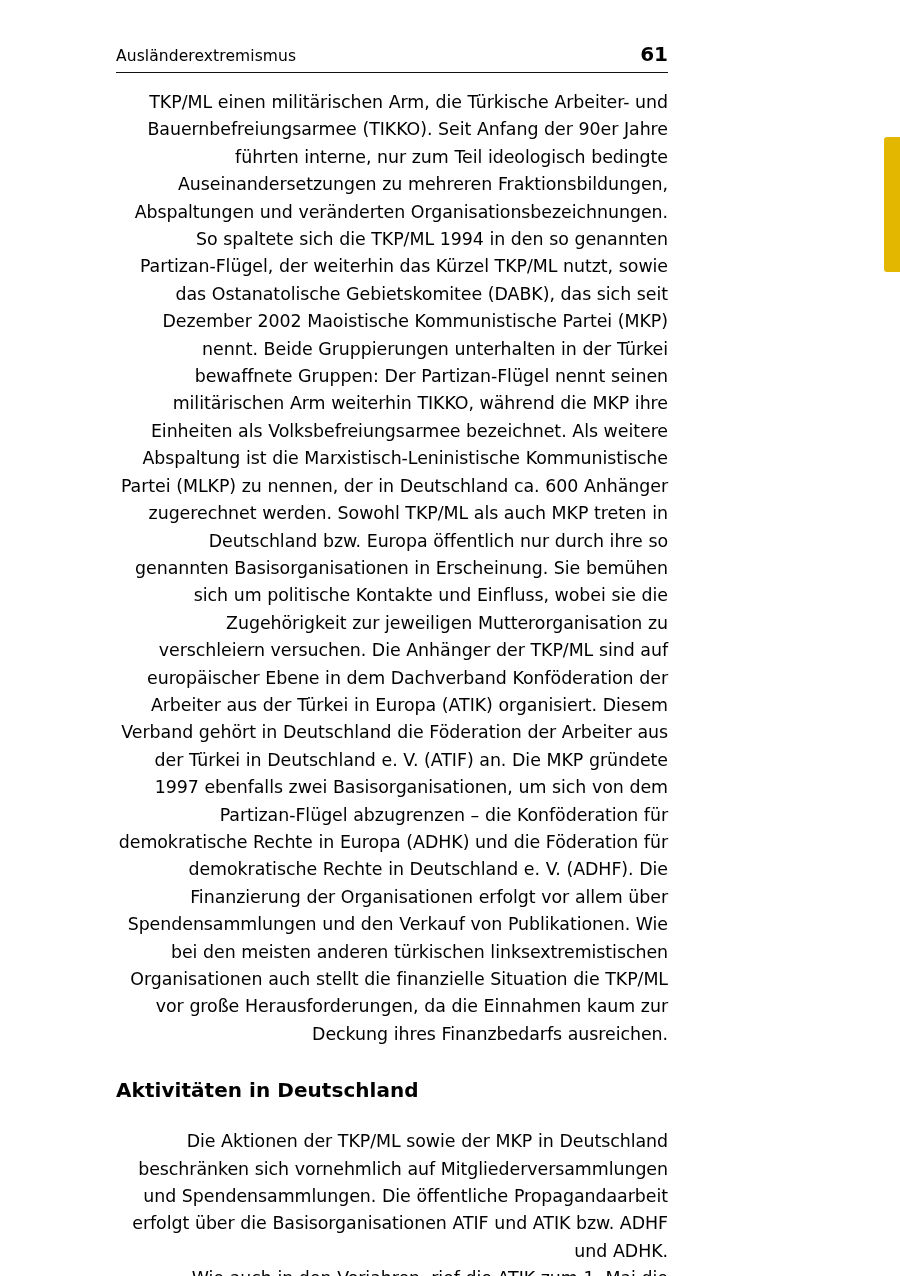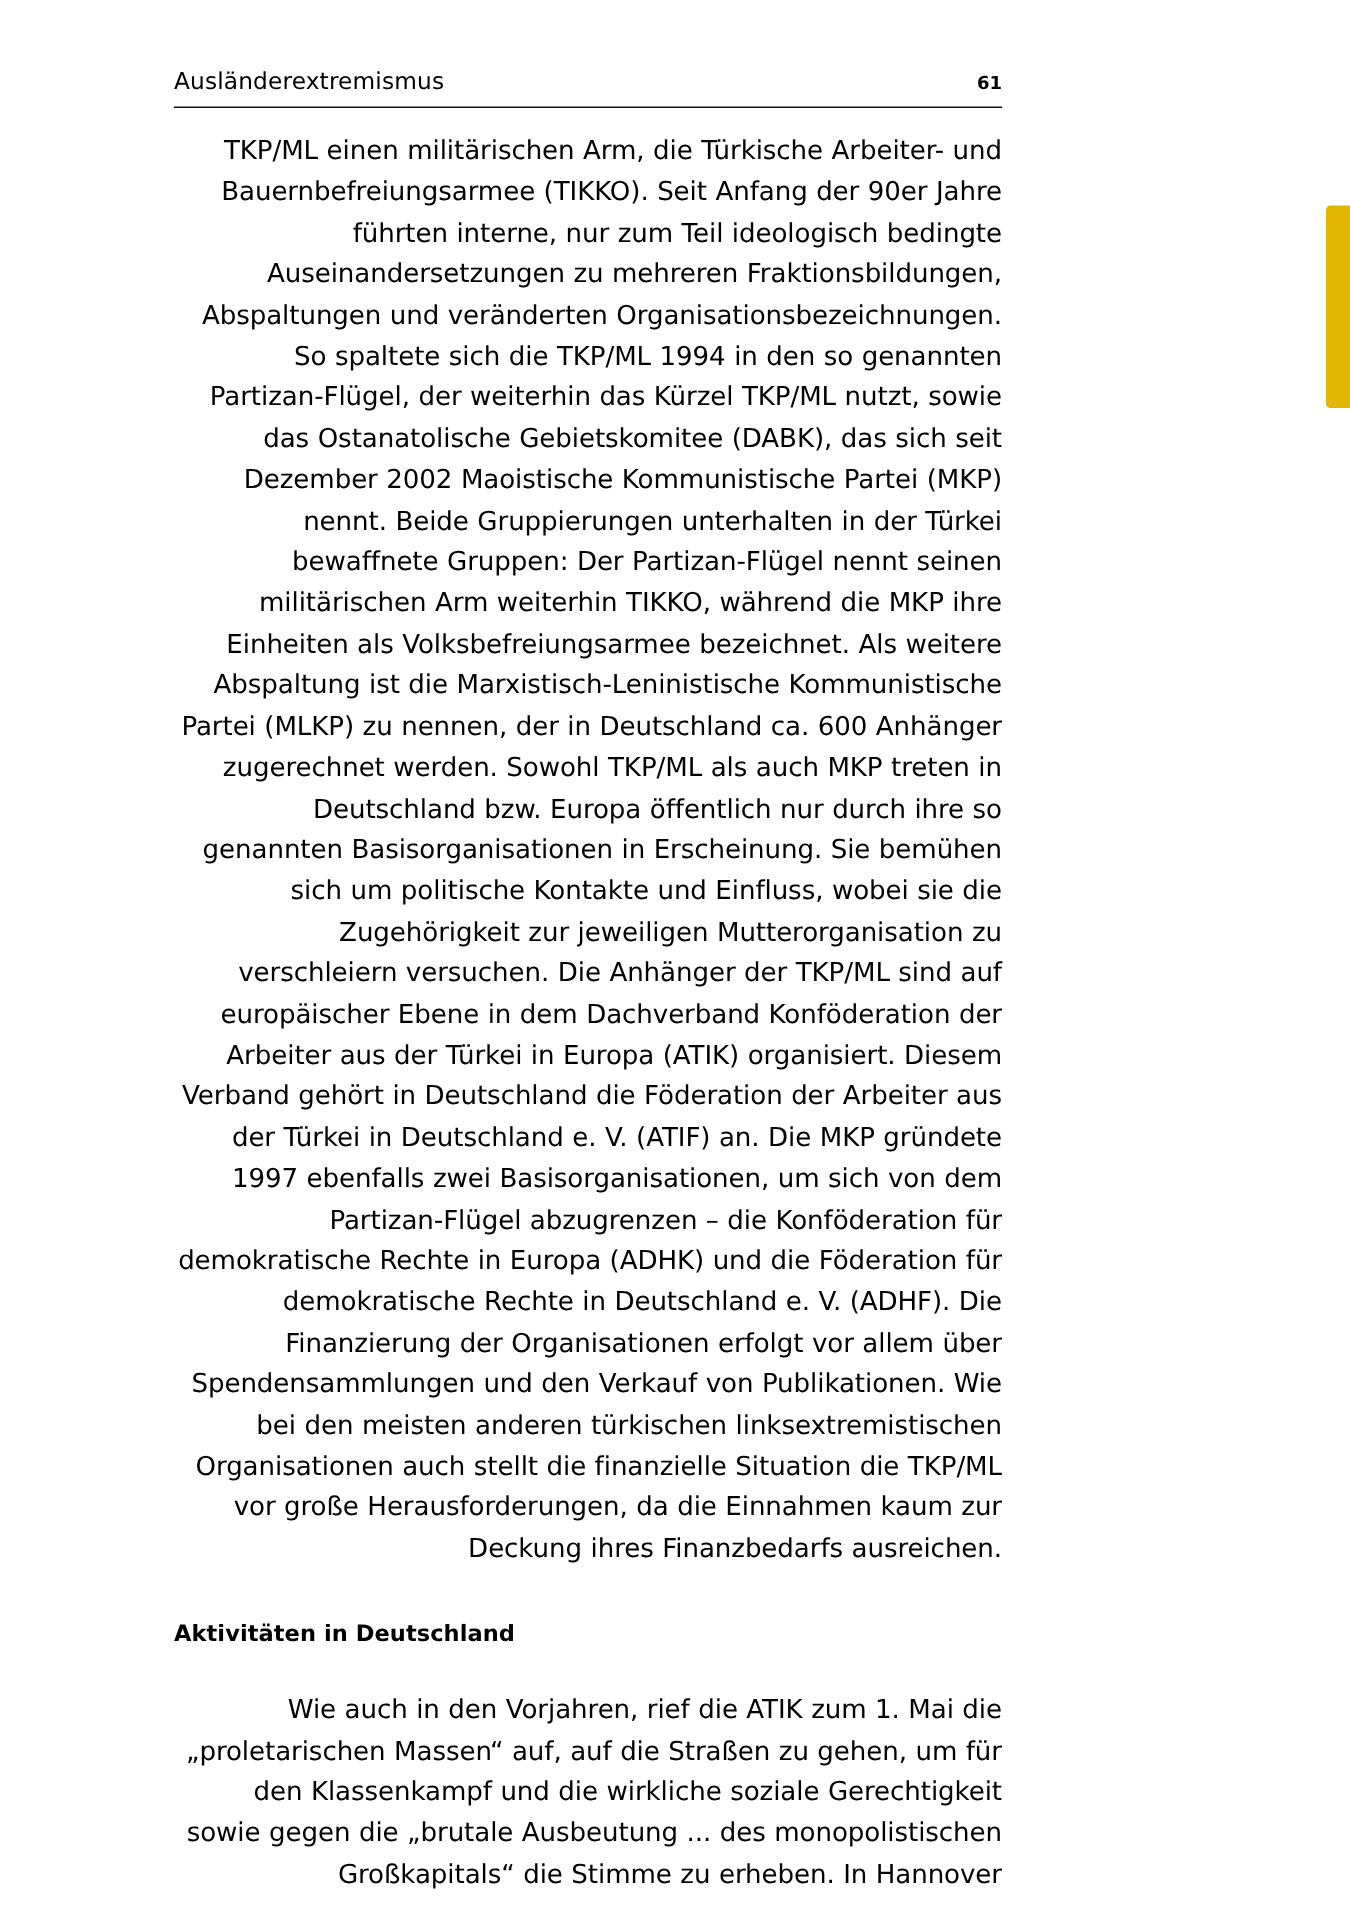--- a/index.html
+++ b/index.html
@@ -51,36 +51,36 @@
     line-height: 20px;
     padding-bottom: 6px;
     border-bottom: 1.2px solid #111111;
     margin-bottom: 16px;
   }
   .running-head .head-title {
     letter-spacing: 0.1px;
   }
   .running-head .page-number {
     font-weight: bold;
-    font-size: 12px;
+    font-size: 20px;
   }
 
   p.body-text {
     margin: 0;
     font-size: 17.4px;
     line-height: 27.4px;
     text-align: right;
     letter-spacing: -0.05px;
     word-spacing: 0.2px;
     hyphens: manual;
   }
 
   h2.section-heading {
     margin: 0;
-    font-size: 15px;
+    font-size: 20px;
     line-height: 26px;
     font-weight: bold;
     letter-spacing: 0.05px;
   }
 
   .gap-before-heading { height: 29px; }
   .gap-after-heading  { height: 25px; }
 
   p.indented-start {
     text-indent: 24px;
@@ -101,17 +101,18 @@
     </div>
 
     <p class="body-text">TKP/ML einen militärischen Arm, die Türkische Arbeiter- und Bauernbefreiungsarmee (TIKKO). Seit Anfang der 90er Jahre führten interne, nur zum Teil ideologisch bedingte Auseinandersetzungen zu mehreren Fraktionsbildungen, Abspaltungen und veränderten Organisationsbezeichnungen. So spaltete sich die TKP/ML 1994 in den so genannten Partizan-Flügel, der weiterhin das Kürzel TKP/ML nutzt, sowie das Ostanatolische Gebietskomitee (DABK), das sich seit Dezember 2002 Maoistische Kommunistische Partei (MKP) nennt. Beide Gruppierungen unterhalten in der Türkei bewaffnete Gruppen: Der Partizan-Flügel nennt seinen militärischen Arm weiterhin TIKKO, während die MKP ihre Einheiten als Volksbefreiungsarmee bezeichnet. Als weitere Abspaltung ist die Marxistisch-Leninistische Kommunistische Partei (MLKP) zu nennen, der in Deutschland ca. 600 Anhänger zugerechnet werden. Sowohl TKP/ML als auch MKP treten in Deutschland bzw. Europa öffentlich nur durch ihre so genannten Basisorganisationen in Erscheinung. Sie bemühen sich um politische Kontakte und Einfluss, wobei sie die Zugehörigkeit zur jeweiligen Mutterorganisation zu verschleiern versuchen. Die Anhänger der TKP/ML sind auf europäischer Ebene in dem Dachverband Konföderation der Arbeiter aus der Türkei in Europa (ATIK) organisiert. Diesem Verband gehört in Deutschland die Föderation der Arbeiter aus der Türkei in Deutschland e. V. (ATIF) an. Die MKP gründete 1997 ebenfalls zwei Basisorganisationen, um sich von dem Partizan-Flügel abzugrenzen – die Konföderation für demokratische Rechte in Europa (ADHK) und die Föderation für demokratische Rechte in Deutschland e. V. (ADHF). Die Finanzierung der Organisationen erfolgt vor allem über Spendensammlungen und den Verkauf von Publikationen. Wie bei den meisten anderen türkischen linksextremistischen Organisationen auch stellt die finanzielle Situation die TKP/ML vor große Herausforderungen, da die Einnahmen kaum zur Deckung ihres Finanzbedarfs ausreichen.</p>
 
     <div class="gap-before-heading"></div>
 
     <h2 class="section-heading">Aktivitäten in Deutschland</h2>
 
     <div class="gap-after-heading"></div>
 
+    <p class="body-text">Die Aktionen der TKP/ML sowie der MKP in Deutschland beschränken sich vornehmlich auf Mitgliederversammlungen und Spendensammlungen. Die öffentliche Propagandaarbeit erfolgt über die Basisorganisationen ATIF und ATIK bzw. ADHF und ADHK.</p>
 
     <p class="body-text indented-start">Wie auch in den Vorjahren, rief die ATIK zum 1. Mai die „proletarischen Massen“ auf, auf die Straßen zu gehen, um für den Klassenkampf und die wirkliche soziale Gerechtigkeit sowie gegen die „brutale Ausbeutung ... des monopolistischen Großkapitals“ die Stimme zu erheben. In Hannover</p>
 
   </div>
 </div>
 
 </body></html>

